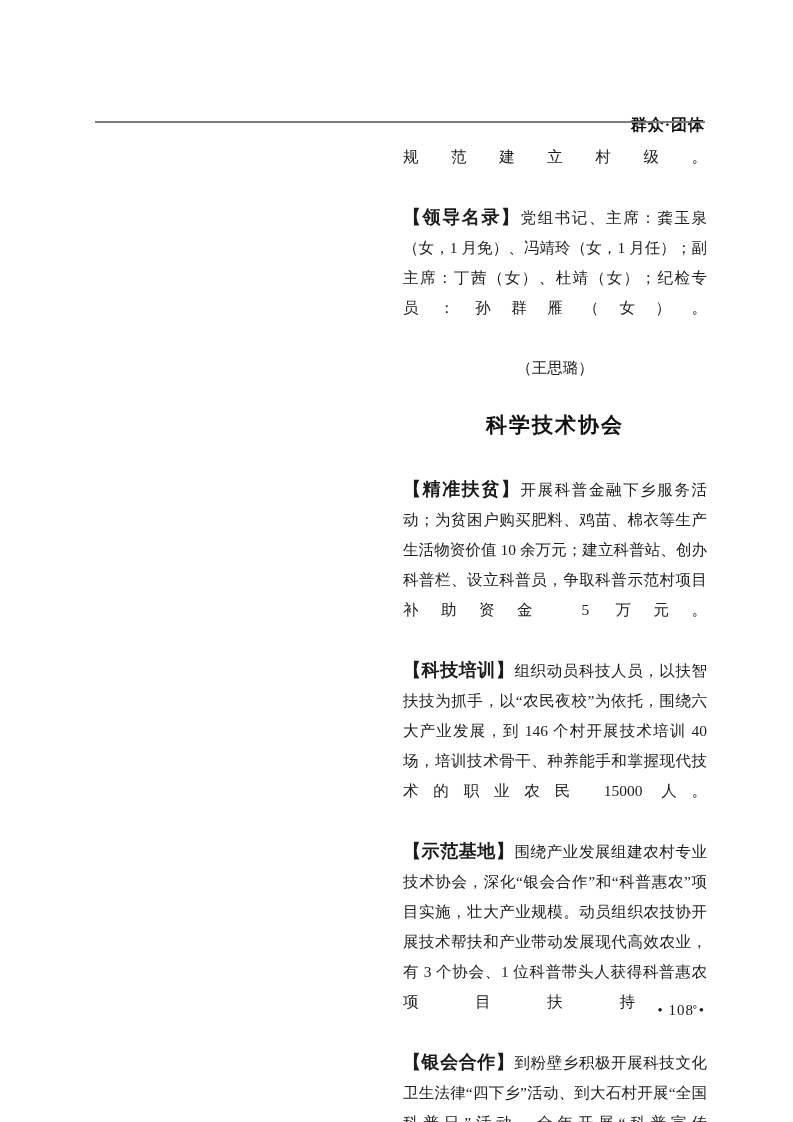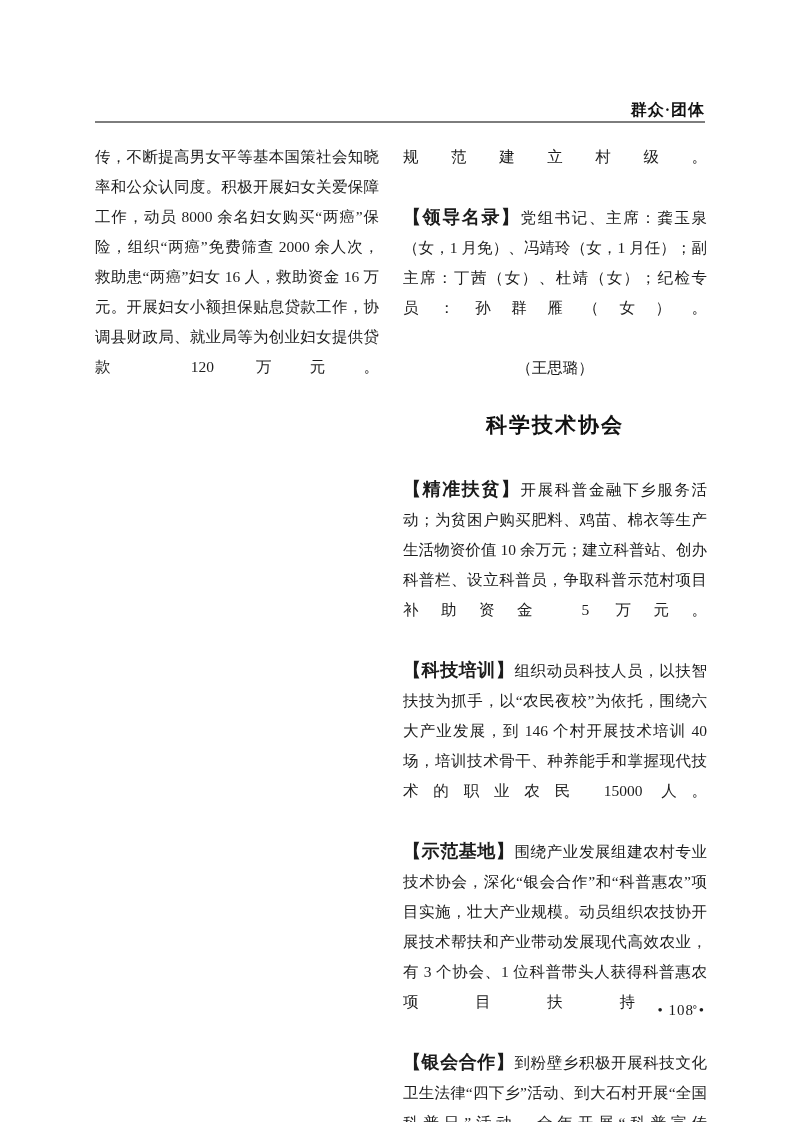--- a/index.html
+++ b/index.html
@@ -9,21 +9,21 @@
     width: 793px;
     height: 1122px;
     background: #ffffff;
     margin: 0 auto;
     font-family: "Liberation Serif", "DejaVu Serif", serif;
     color: #1c1c1c;
     overflow: hidden;
   }
   .running-header {
     position: absolute;
-    top: 100px;
+    top: 115px;
     left: 95px;
     right: 88px;
     text-align: right;
   }
   .header-label {
     font-size: 16px;
     font-weight: 700;
     letter-spacing: 1px;
     color: #111;
   }
@@ -79,21 +79,20 @@
 <div class="page">
 
   <div class="running-header">
     <span class="header-label">群众·团体</span>
   </div>
   <div class="header-rule"></div>
 
   <div class="columns">
 
     <div class="col col-left">
-      <p class="body-par"><span>传，不断提高男女平等基本国策社会知晓率和公众认同度。积极开展妇女关爱保障工作，动员 8000 余名妇女购买“两癌”保险，组织“两癌”免费筛查 2000 余人次，救助患“两癌”妇女 16 人，救助资金 16 万元。开展妇女小额担保贴息贷款工作，协调县财政局、就业局等为创业妇女提供贷款 120 万元。</span></p>
     </div>
 
     <div class="col col-right">
       <p class="body-par"><span>规范建立村级。</span></p>
       <p class="body-par"><b class="entry-tag">【领导名录】</b><span>党组书记、主席：龚玉泉（女，1 月免）、冯靖玲（女，1 月任）；副主席：丁茜（女）、杜靖（女）；纪检专员：孙群雁（女）。</span></p>
       <p class="signature">（王思璐）</p>
       <h2 class="section-heading">科学技术协会</h2>
       <p class="body-par"><b class="entry-tag">【精准扶贫】</b><span>开展科普金融下乡服务活动；为贫困户购买肥料、鸡苗、棉衣等生产生活物资价值 10 余万元；建立科普站、创办科普栏、设立科普员，争取科普示范村项目补助资金 5 万元。</span></p>
       <p class="body-par"><b class="entry-tag">【科技培训】</b><span>组织动员科技人员，以扶智扶技为抓手，以“农民夜校”为依托，围绕六大产业发展，到 146 个村开展技术培训 40 场，培训技术骨干、种养能手和掌握现代技术的职业农民 15000 人。</span></p>
       <p class="body-par"><b class="entry-tag">【示范基地】</b><span>围绕产业发展组建农村专业技术协会，深化“银会合作”和“科普惠农”项目实施，壮大产业规模。动员组织农技协开展技术帮扶和产业带动发展现代高效农业，有 3 个协会、1 位科普带头人获得科普惠农项目扶持。</span></p>

